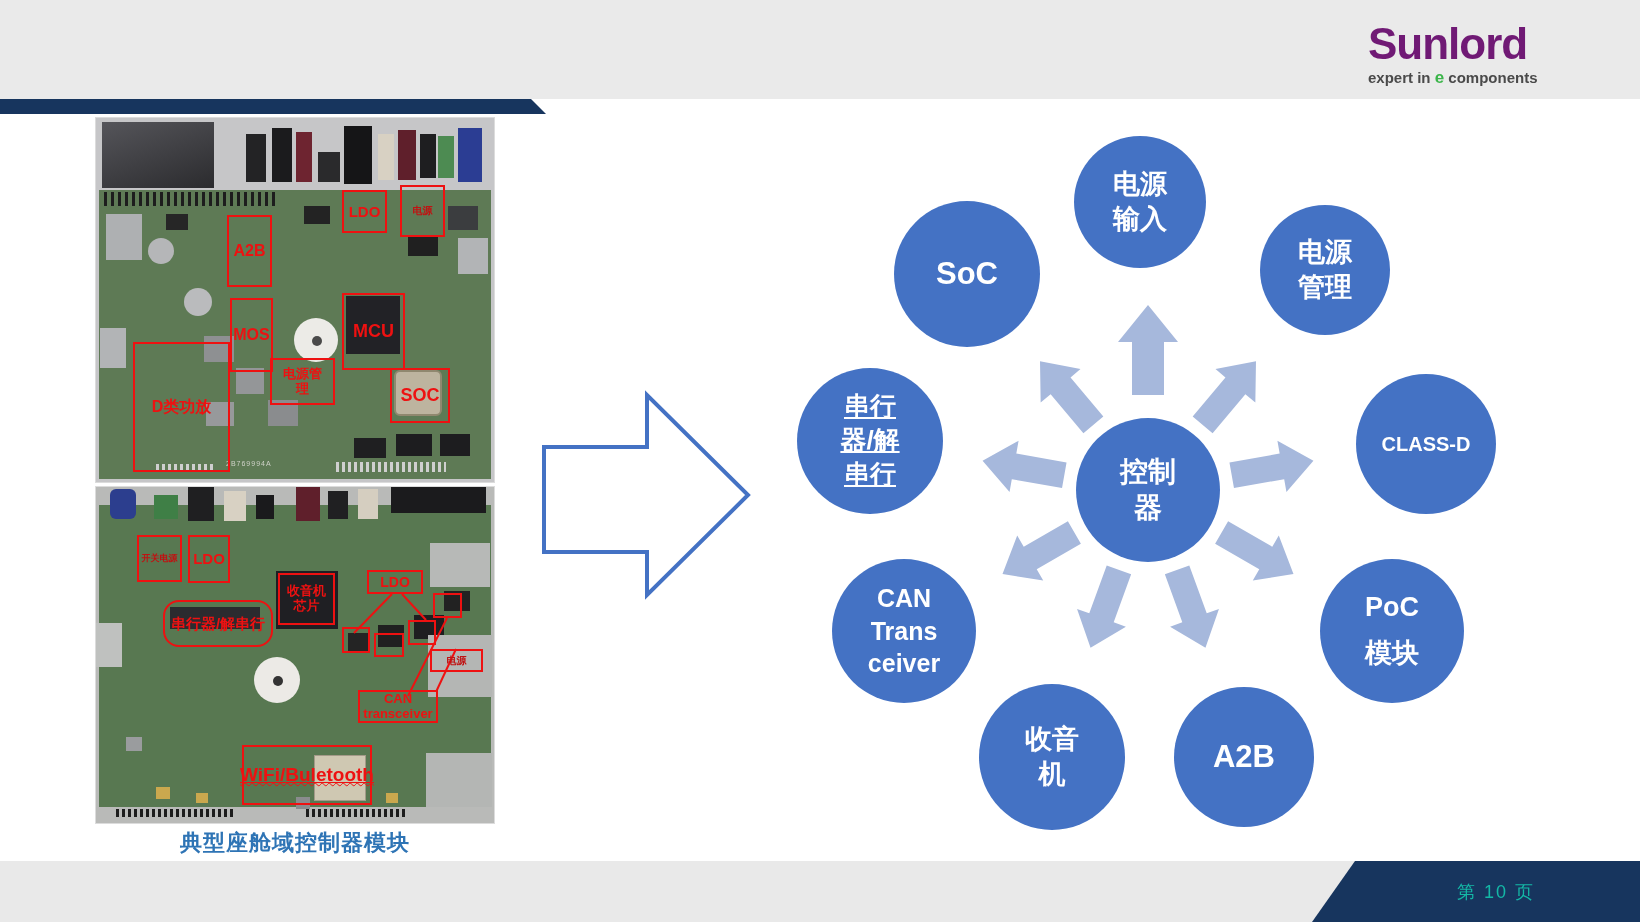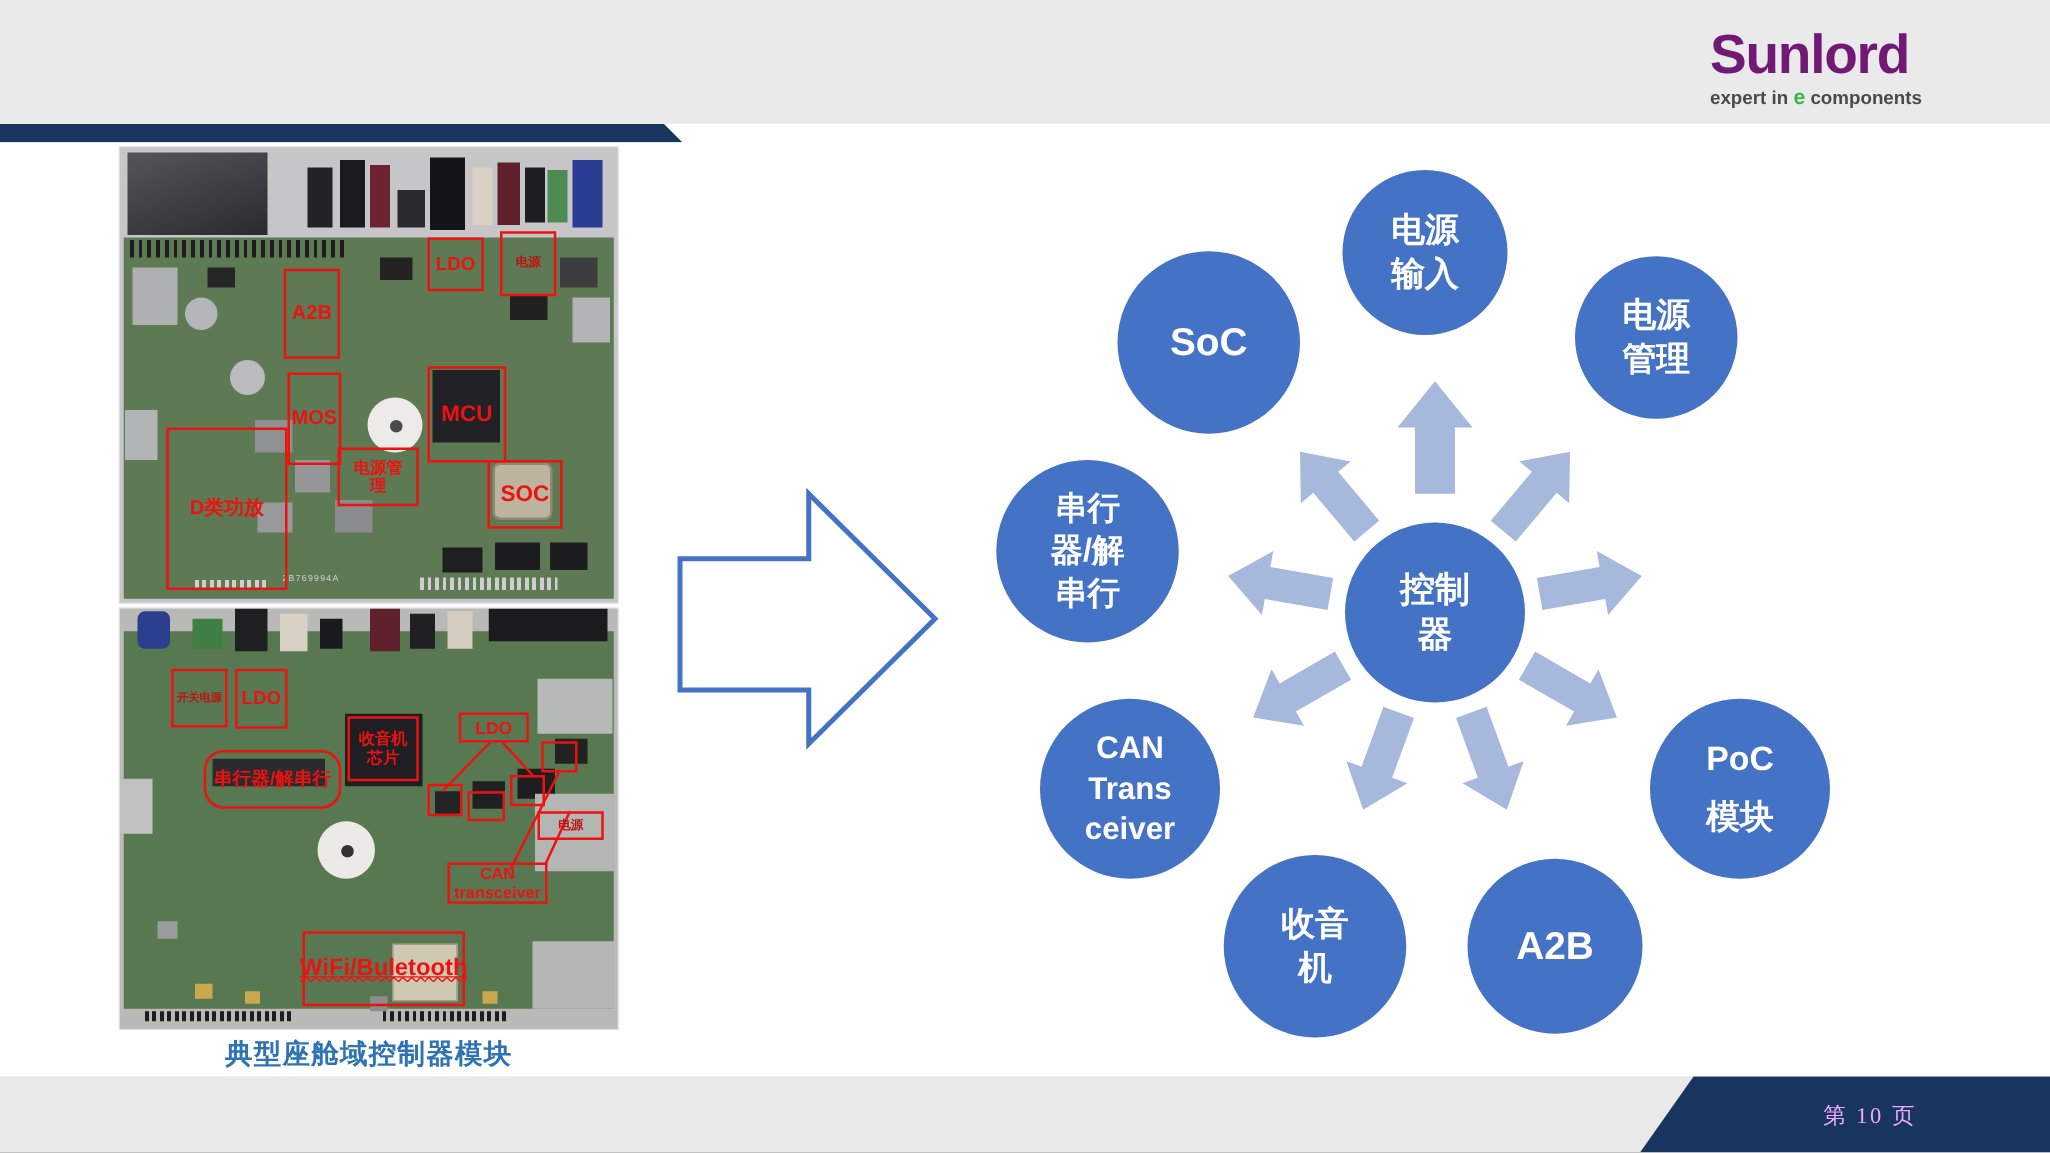--- a/index.html
+++ b/index.html
@@ -13,21 +13,21 @@
             clip-path:polygon(0 0,531px 0,546px 15px,0 15px);}
   .logo{position:absolute;left:1368px;top:22px;width:220px;}
   .logo-name{font-size:44px;font-weight:800;color:#701a75;letter-spacing:-1px;line-height:1.0;}
   .logo-tag{font-size:15px;color:#4a4a4a;font-weight:600;margin-top:2px;}
   .logo-tag .e{color:#3BB54A;font-weight:800;font-size:17px;}
   
   .bottom-strip{position:absolute;left:0;top:861px;width:1640px;height:61px;background:#E9E9E9;}
   .footer-shape{position:absolute;left:1312px;top:861px;width:328px;height:61px;background:#17355E;
                 clip-path:polygon(43px 0,328px 0,328px 61px,0 61px);
                 display:flex;align-items:center;justify-content:center;padding-left:40px;box-sizing:border-box;}
-  .footer-shape span{font-family:Liberation Serif, serif;font-size:18px;color:#f0abfc;letter-spacing:2px;}
+  .footer-shape span{font-family:Liberation Sans, sans-serif;font-size:18px;color:#14b8a6;letter-spacing:2px;}
   
   .photo{position:absolute;background:#c6c6c8;box-shadow:0 0 0 1px #dcdcdc;}
   .pcb{position:absolute;background:#5E7A55;}
   .pcb2{position:absolute;background:#587851;}
   .c{position:absolute;}
   .round{border-radius:50%;}
   .ann{position:absolute;border:2px solid #EE1111;color:#EE1111;font-weight:700;
        display:flex;align-items:center;justify-content:center;text-align:center;
        line-height:1.15;white-space:pre-line;box-sizing:border-box;}
   .ann.dark{color:#C01212;}
@@ -193,24 +193,27 @@
       <span>电源
 输入</span>
     </div>
   <div class="node" style="left:1260px;top:205px;width:130px;height:130px;font-size:27px;">
       <span>电源
 管理</span>
     </div>
   <div class="node latin" style="left:894px;top:201px;width:146px;height:146px;font-size:31px;">
       <span>SoC</span>
     </div>
-  <div class="node" style="left:797px;top:368px;width:146px;height:146px;font-size:26px;">
+  <div class="node" style="left:797px;top:368px;width:146px;height:146px;font-size:26px;text-decoration:underline;">
       <span>串行
 器/解
 串行</span>
+    </div>
+  <div class="node latin" style="left:1356px;top:374px;width:140px;height:140px;font-size:20px;">
+      <span>CLASS-D</span>
     </div>
   <div class="node" style="left:832px;top:559px;width:144px;height:144px;font-size:25px;">
       <span>CAN
 Trans
 ceiver</span>
     </div>
   <div class="node" style="left:979px;top:684px;width:146px;height:146px;font-size:27px;">
       <span>收音
 机</span>
     </div>

